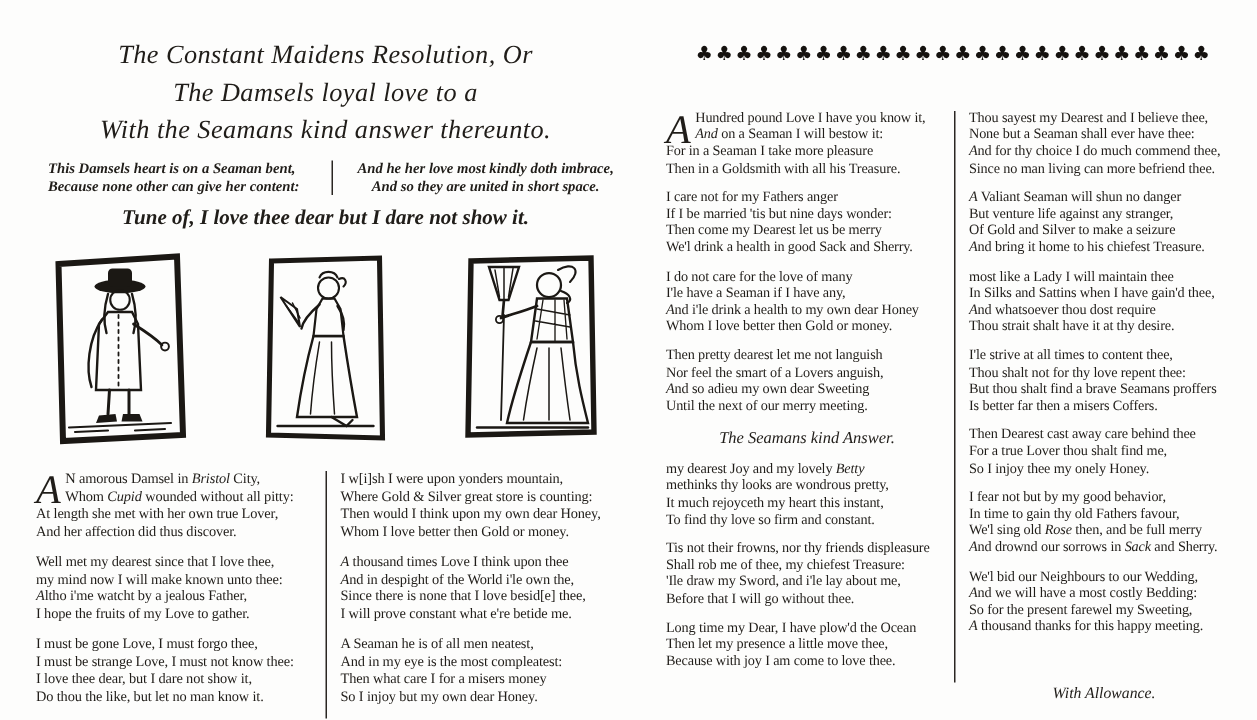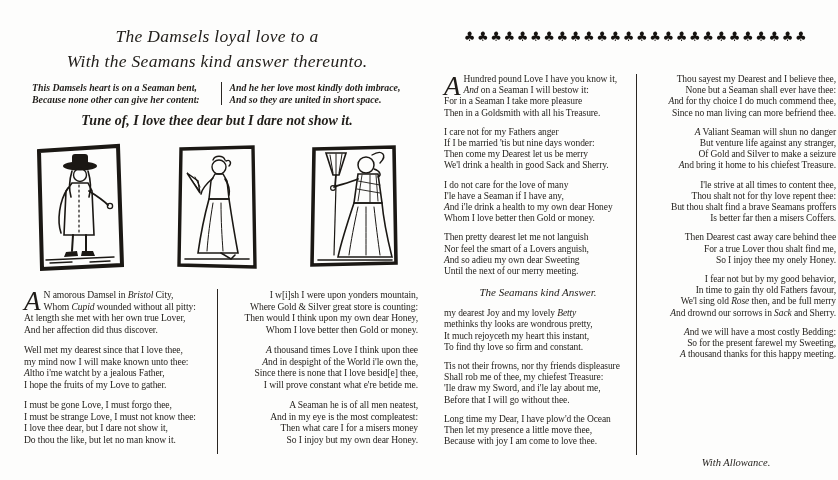--- a/index.html
+++ b/index.html
@@ -5,45 +5,46 @@
   *{margin:0;padding:0;box-sizing:border-box;}
   html,body{width:838px;height:480px;}
   body{background:#fdfdfc;color:#201d19;font-family:"Liberation Serif",serif;position:relative;overflow:hidden;}
   .page{position:absolute;}
   .left-page{left:16px;top:18px;width:402px;}
   .title-block{padding-top:6px;}
   .title-line{font-style:italic;text-align:center;font-size:17.5px;line-height:25px;letter-spacing:.3px;}
   .epigraph-row{display:flex;margin-top:8px;font-style:italic;font-weight:bold;font-size:9.8px;line-height:11.5px;}
   .epigraph-col{flex:1;}
   .epigraph-col.first{padding-left:16px;}
-  .epigraph-col.second{border-left:1.4px solid #2a2622;padding-left:8px;margin-left:0;}
+  .epigraph-col.second{border-left:1.4px solid #2a2622;padding-left:8px;margin-left:0;text-align:center;}
   .tune-line{margin-top:8px;text-align:center;font-style:italic;font-weight:bold;font-size:14px;}
   .woodcut-row{margin-top:12px;display:flex;justify-content:space-between;padding:0 16px;height:132px;}
   svg.woodcut{display:block;}
   .verse-cols{display:flex;margin-top:16px;}
   .vcol{width:50%;}
   .vcol.first{padding-left:8px;padding-right:4px;}
-  .vcol.second{border-left:1.2px solid #2a2622;padding-left:9px;text-align:right;}
+  .vcol.second{border-left:1.2px solid #2a2622;padding-left:9px;}
   .stanza{margin-bottom:9px;}
   .vline{font-size:9.6px;line-height:11.5px;white-space:nowrap;letter-spacing:-.1px;}
   .dropcap{float:left;font-size:27px;line-height:20px;font-style:italic;margin:2px 3px 0 0;}
   .right-page{left:436px;top:26px;width:400px;}
   .ornament-row{text-align:center;font-size:13px;line-height:22px;letter-spacing:1.6px;color:#15120f;font-family:"DejaVu Sans",sans-serif;white-space:nowrap;overflow:hidden;}
   .right-cols{display:flex;margin-top:26px;}
   .right-cols .vline{font-size:9.5px;line-height:11.2px;}
   .right-cols .stanza{margin-bottom:8px;}
   .answer-heading{font-style:italic;text-align:center;font-size:11px;margin:9px 0 10px;}
   .allowance{width:50%;margin-left:50%;text-align:center;font-style:italic;font-size:10.5px;margin-top:2px;}
   i{font-style:italic;}
 </style>
 </head>
 <body>
 
 <div class="page left-page">
   <div class="title-block">
+    <div class="title-line">The Constant Maidens Resolution,  Or</div>
     <div class="title-line">The Damsels loyal love to a</div>
     <div class="title-line">With the Seamans kind answer thereunto.</div>
   </div>
   <div class="epigraph-row">
     <div class="epigraph-col first">
         <div class="eline">This Damsels heart is on a Seaman bent,</div>
         <div class="eline">Because none other can give her content:</div>
       </div>
     <div class="epigraph-col second">
         <div class="eline">And he her love most kindly doth imbrace,</div>
@@ -209,37 +210,44 @@
           <div class="vline"><i>A</i>nd for thy choice I do much commend thee,</div>
           <div class="vline">Since no man living can more befriend thee.</div>
         </div>
         <div class="stanza">
           <div class="vline"><i>A</i> Valiant Seaman will shun no danger</div>
           <div class="vline">But venture life against any stranger,</div>
           <div class="vline">Of Gold and Silver to make a seizure</div>
           <div class="vline"><i>A</i>nd bring it home to his chiefest Treasure.</div>
         </div>
         <div class="stanza">
+          <div class="vline">most like a Lady I will maintain thee</div>
+          <div class="vline">In Silks and Sattins when I have gain'd thee,</div>
+          <div class="vline"><i>A</i>nd whatsoever thou dost require</div>
+          <div class="vline">Thou strait shalt have it at thy desire.</div>
+        </div>
+        <div class="stanza">
           <div class="vline">I'le strive at all times to content thee,</div>
           <div class="vline">Thou shalt not for thy love repent thee:</div>
           <div class="vline">But thou shalt find a brave Seamans proffers</div>
           <div class="vline">Is better far then a misers Coffers.</div>
         </div>
         <div class="stanza">
           <div class="vline">Then Dearest cast away care behind thee</div>
           <div class="vline">For a true Lover thou shalt find me,</div>
           <div class="vline">So I injoy thee my onely Honey.</div>
         </div>
         <div class="stanza">
           <div class="vline">I fear not but by my good behavior,</div>
           <div class="vline">In time to gain thy old Fathers favour,</div>
           <div class="vline">We'l sing old <i>Rose</i> then, and be full merry</div>
           <div class="vline"><i>A</i>nd drownd our sorrows in <i>Sack</i> and Sherry.</div>
         </div>
         <div class="stanza">
+          <div class="vline">We'l bid our Neighbours to our Wedding,</div>
           <div class="vline"><i>A</i>nd we will have a most costly Bedding:</div>
           <div class="vline">So for the present farewel my Sweeting,</div>
           <div class="vline"><i>A</i> thousand thanks for this happy meeting.</div>
         </div>
       </div>
   </div>
   <div class="allowance">With Allowance.</div>
 
 </div>
 

